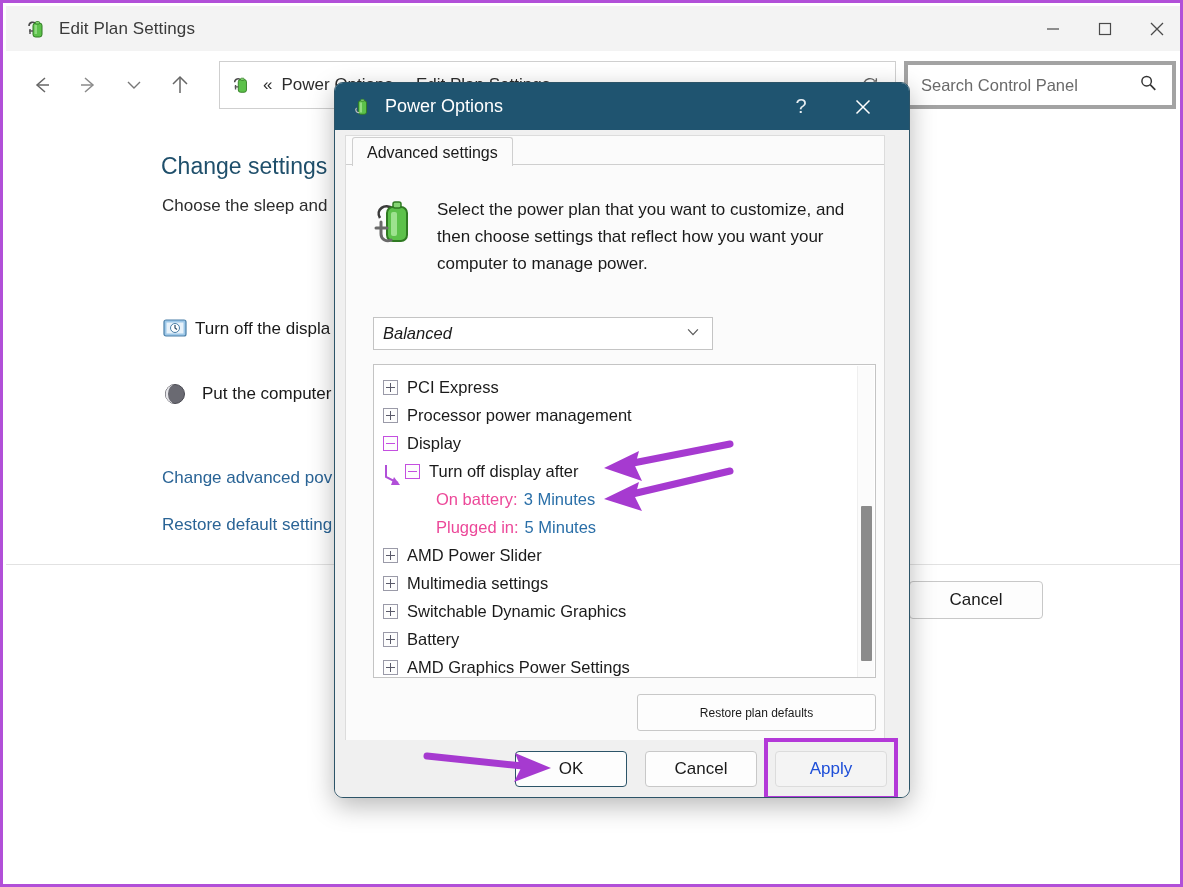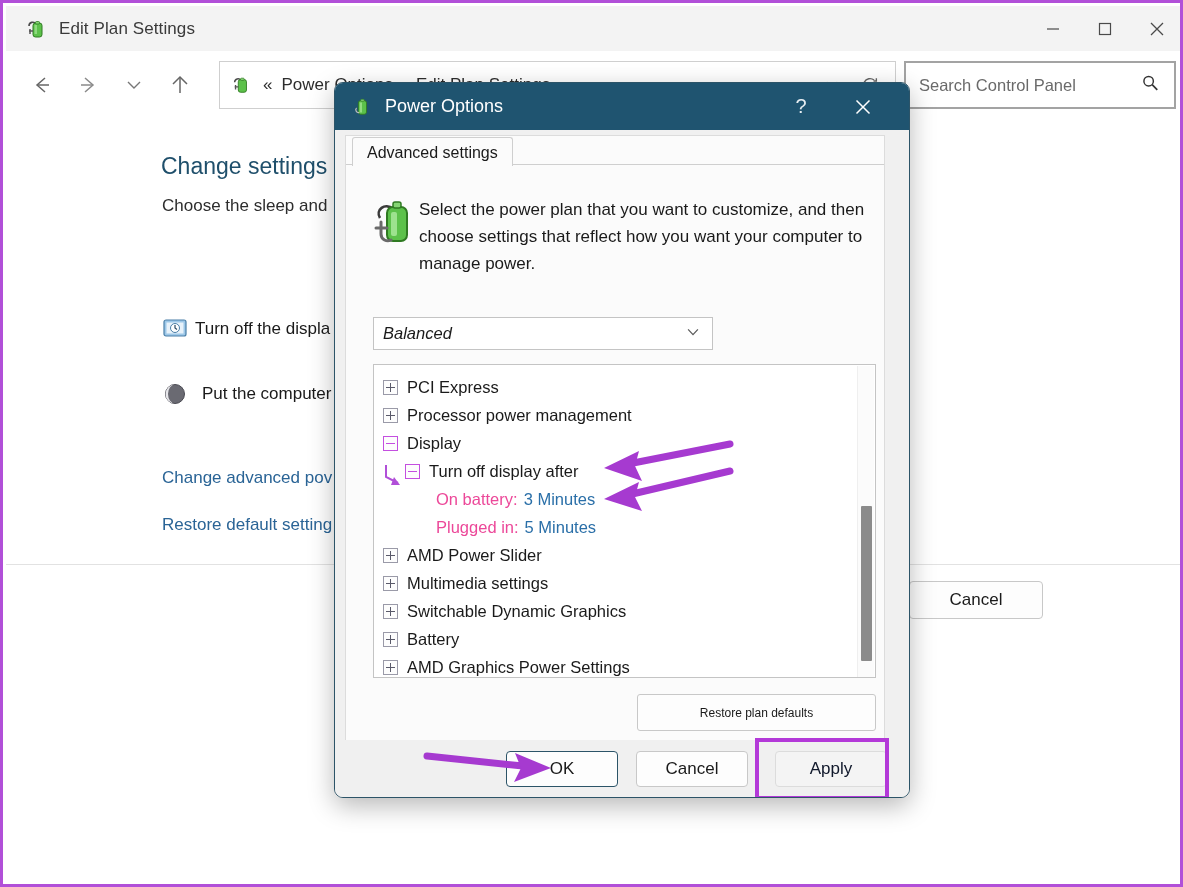--- a/index.html
+++ b/index.html
@@ -83,21 +83,21 @@
   .addr-right {
     position: absolute; right: 8px; top: 0; height: 100%;
     display: flex; align-items: center; gap: 4px;
   }
   .addr-icon-btn { width: 34px; height: 34px; display:flex;
     align-items:center; justify-content:center; color:#5a5a5a; }
 
   .search-bar {
     position: absolute; left: 898px; top: 55px;
     width: 272px; height: 48px;
-    border: 2px solid #a3a3a3; background: #ffffff;
+    border: 4px solid #a3a3a3; background: #ffffff;
     display: flex; align-items: center;
   }
   .search-ph { margin-left: 13px; font-size: 16.5px; color: #6a6a6a; }
   .search-mag { position:absolute; right: 14px; top: 50%;
     transform: translateY(-50%); color:#3a3a3a; }
 
   
   .cp-content { position: absolute; left: 0; top: 112px;
     width: 100%; height: 769px; background:#fff; }
   .cp-head {
@@ -186,21 +186,21 @@
   .tabline {
     position:absolute; left:0; top:28px; width:100%; height:1px;
     background:#cfcfcf;
   }
 
   .dlg-inner { position: absolute; left: 0; top: 30px;
     width: 100%; height: 577px; background:#fbfbfb; }
 
   .intro {
     position: absolute; left: 25px; top: 30px;
-    display: flex; width: 510px;
+    display: flex; gap: 18px; width: 510px;
   }
   .intro-icon { width: 48px; height: 58px; flex: none; }
   .intro-text { font-size: 17px; color: #1a1a1a; line-height: 27px; }
 
   .plan-select {
     position: absolute; left: 27px; top: 151px;
     width: 340px; height: 33px;
     border: 1px solid #c4c4c4; background: #ffffff;
     display: flex; align-items: center;
   }
@@ -268,21 +268,21 @@
     display: flex; align-items: center; justify-content: flex-end;
     gap: 18px; padding-right: 22px;
   }
   .fbtn {
     width: 112px; height: 36px;
     border: 1px solid #c8c8c8; border-radius: 4px; background:#fdfdfd;
     display:flex; align-items:center; justify-content:center;
     font-size: 17px; color:#1a1a1a;
   }
   .fbtn.primary { border: 1px solid #2c5468; }
-  .fbtn.disabled { color:#0f172a; background:#f4f4f4; border-color:#dcdcdc;margin-left:9px; }
+  .fbtn.disabled { color:#1d4ed8; background:#f4f4f4; border-color:#dcdcdc; }
 
   
   .apply-wrap { position: relative; }
   .apply-hl {
     position: absolute; left: -11px; top: -13px;
     width: 134px; height: 62px;
     border: 4px solid #b339d8;
     pointer-events: none;
   }
 

